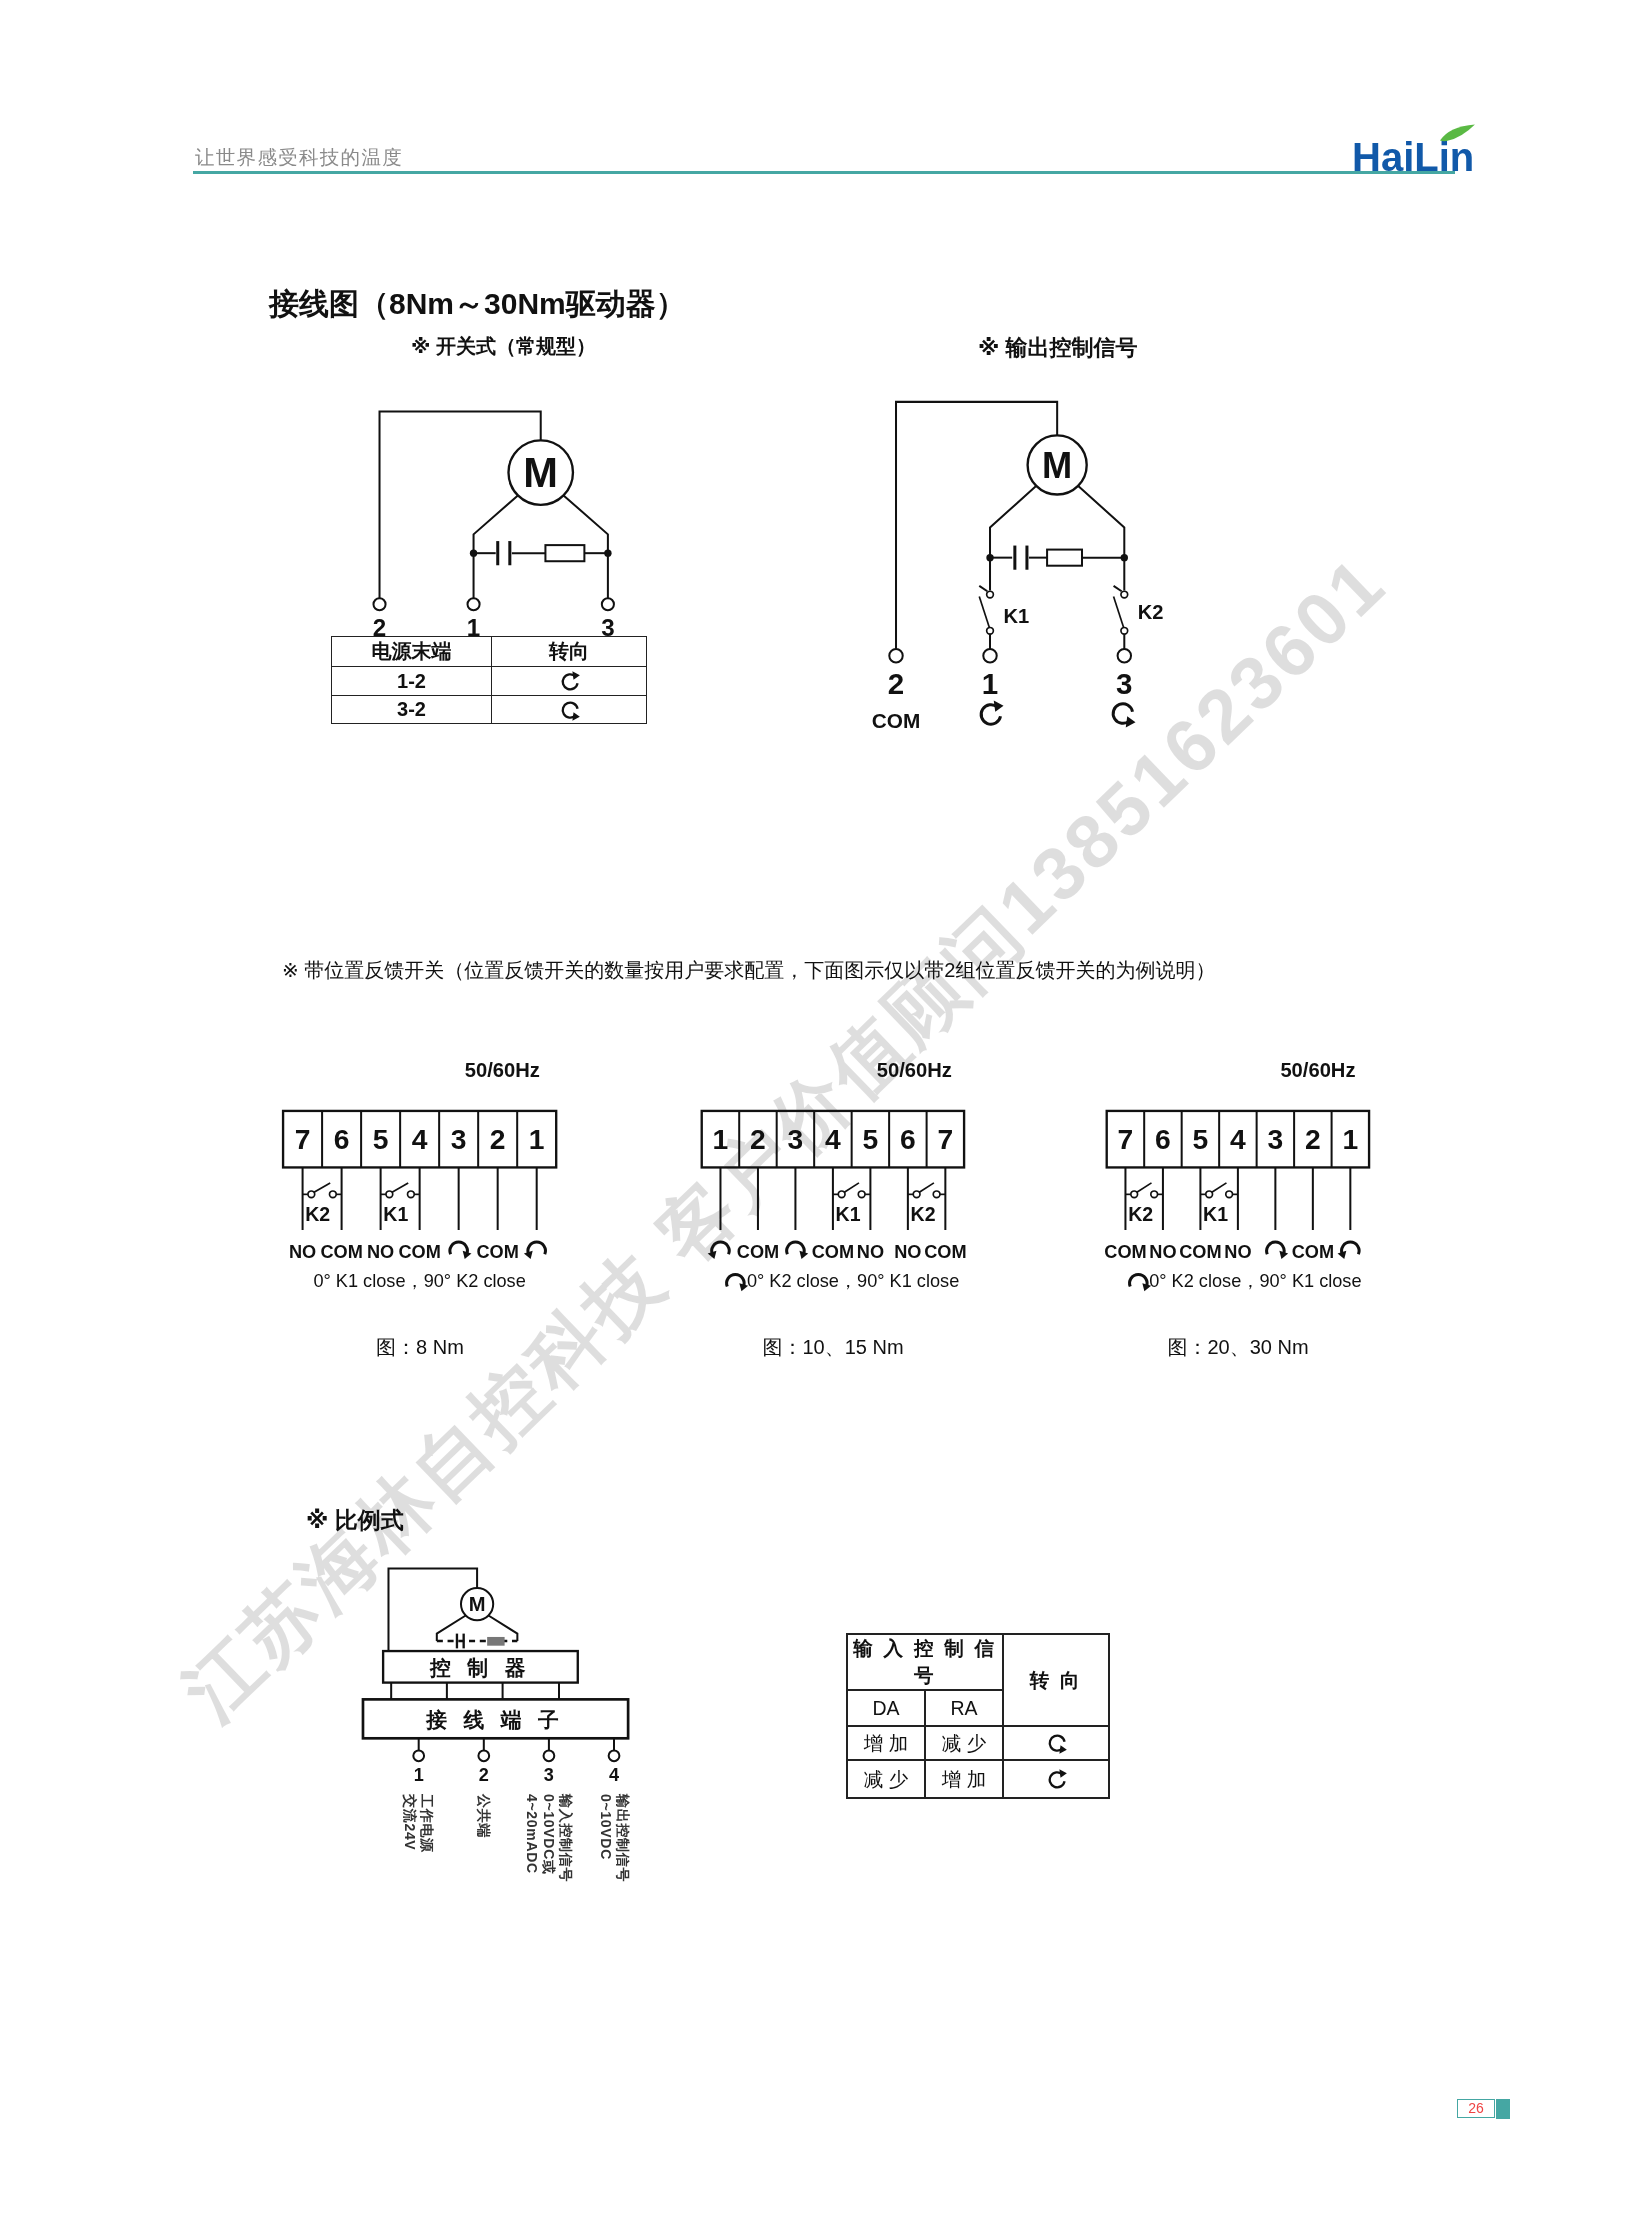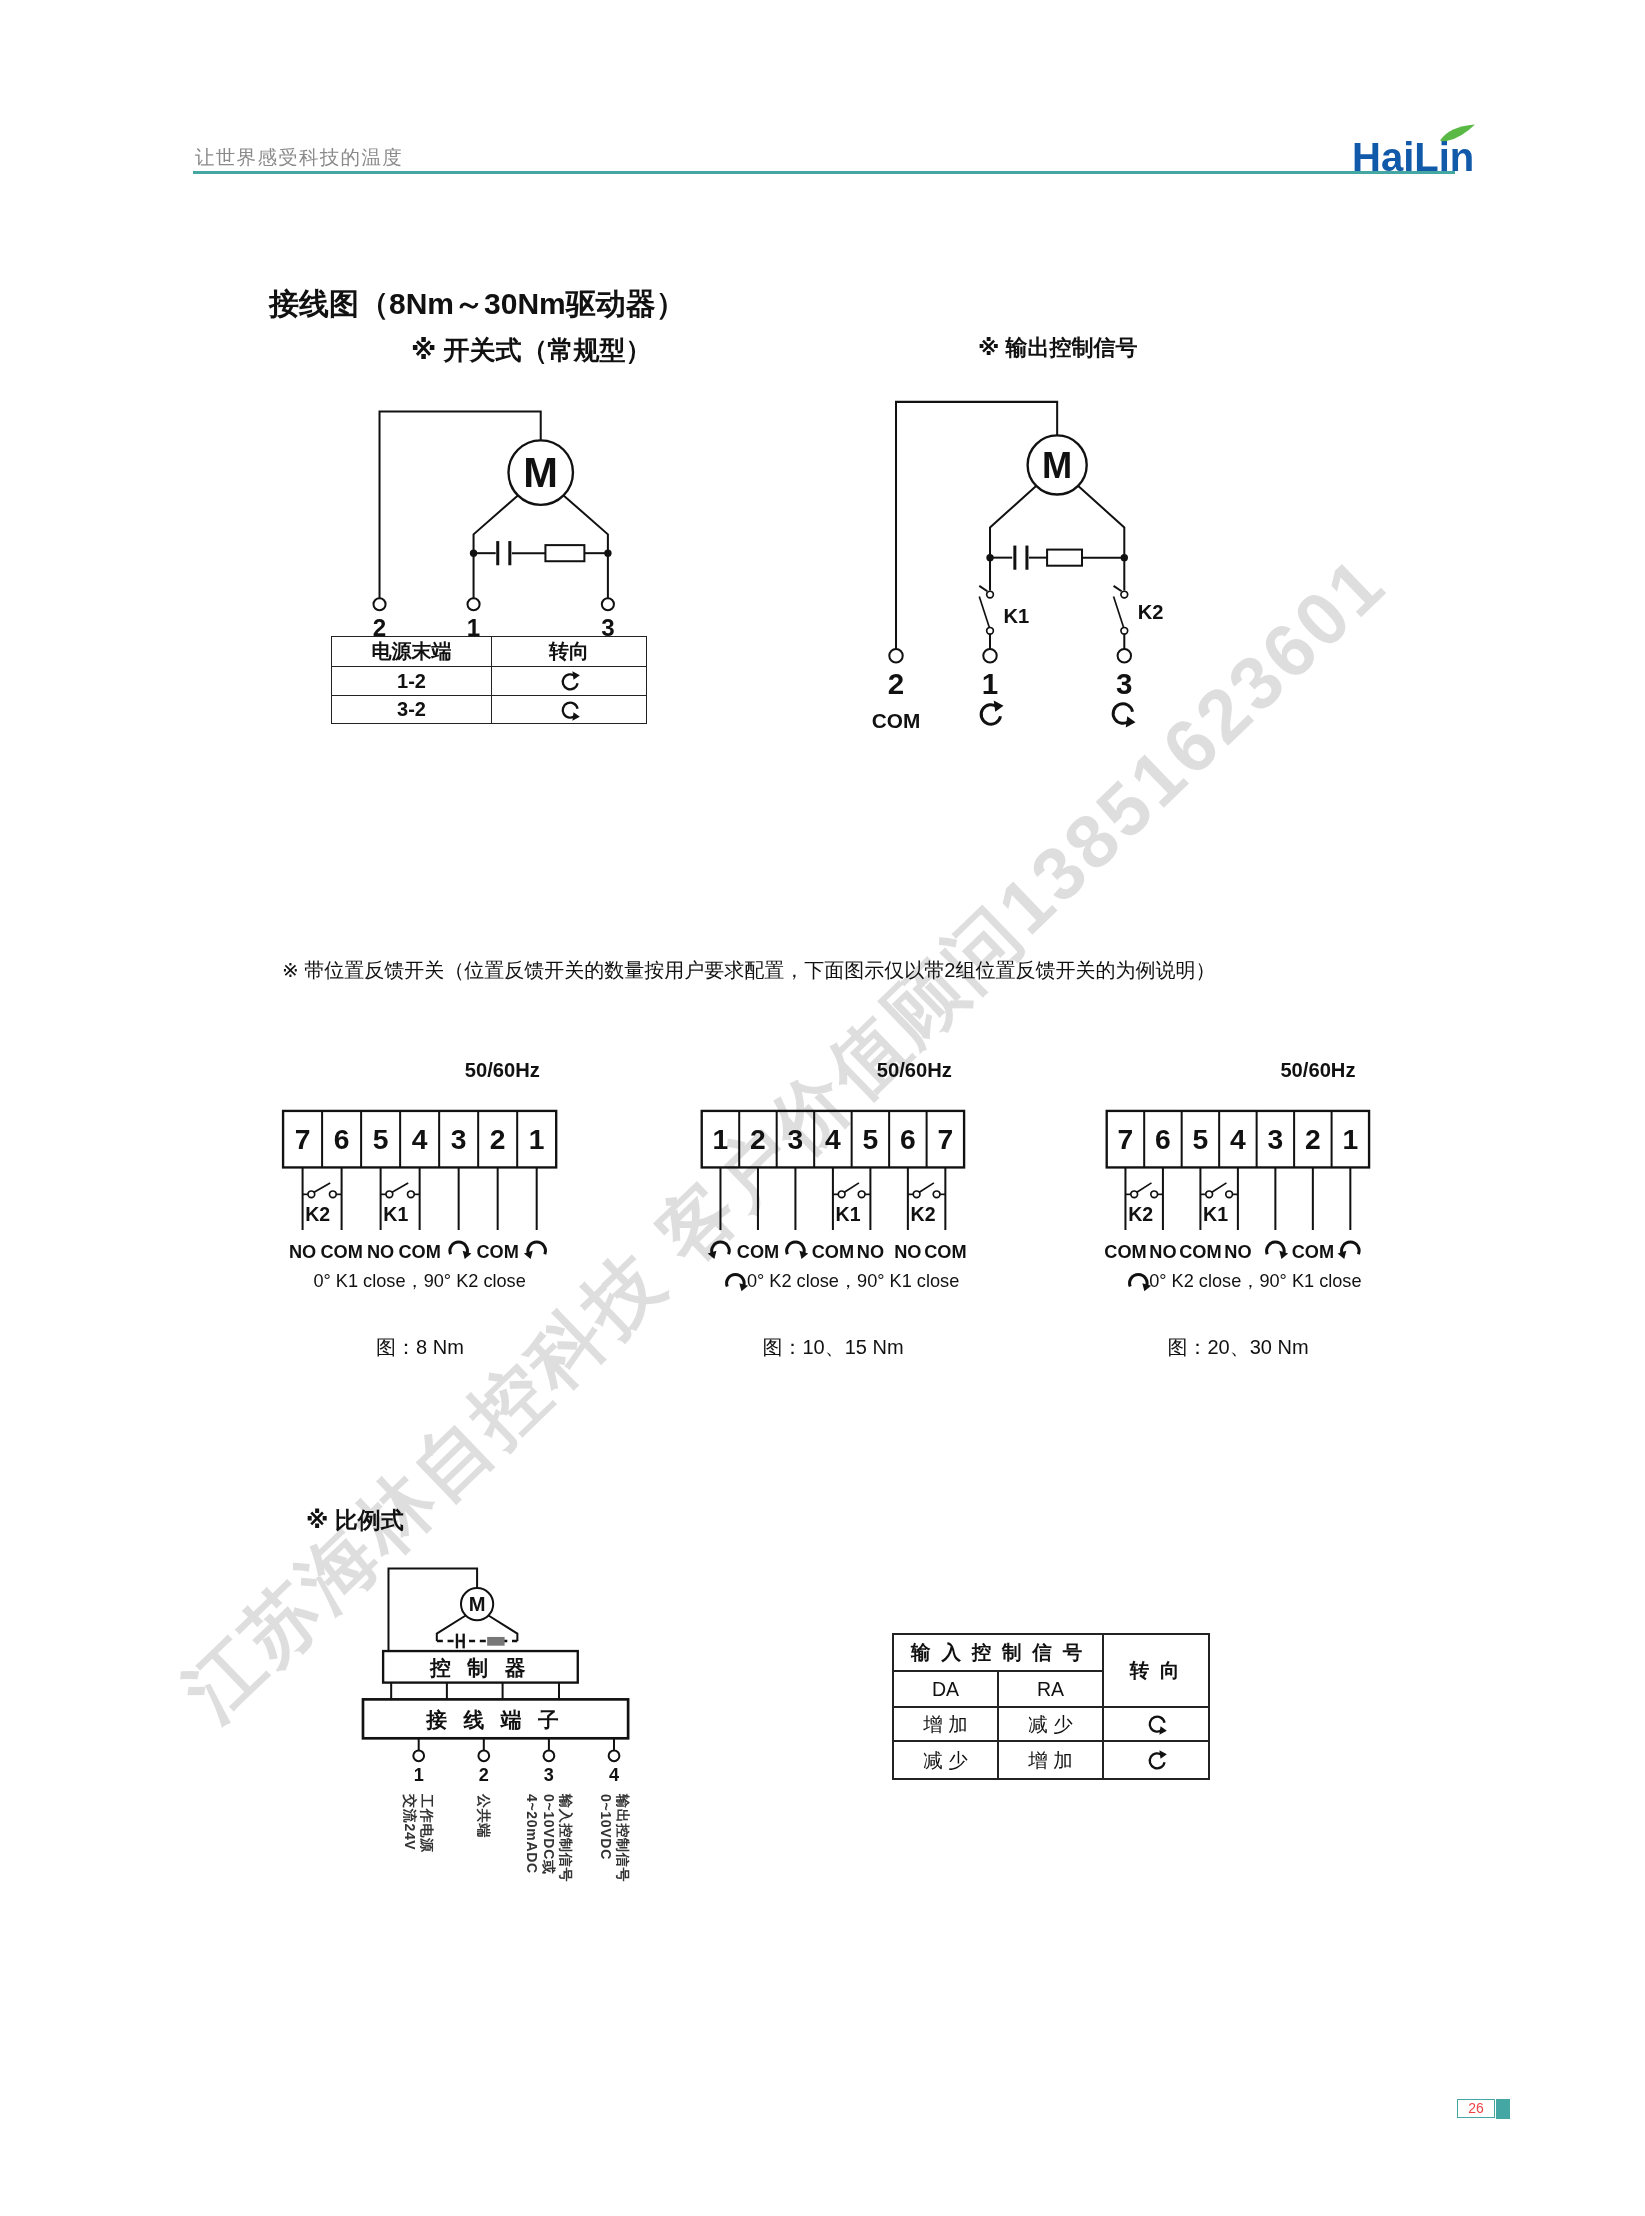--- a/index.html
+++ b/index.html
@@ -32,21 +32,21 @@
   }
   .content{position:absolute;inset:0;z-index:1;}
   
   .tagline{position:absolute;left:195px;top:144px;font-size:19.5px;color:#8a8a8a;letter-spacing:1.3px;}
   .header-rule{position:absolute;left:193px;top:171px;width:1262px;height:2.7px;background:var(--accent);}
   .logo{position:absolute;left:1352px;top:133px;height:48px;}
   .logo-text{font-size:40px;font-weight:800;color:var(--logo-blue);line-height:48px;letter-spacing:0px;}
   .logo-leaf{position:absolute;right:-2.7px;top:-9.4px;width:39px;height:17.5px;transform:rotate(-6deg);}
   
   .page-title{position:absolute;left:269px;top:284px;font-size:30px;font-weight:bold;}
-  .h-switch{position:absolute;left:411px;top:333px;font-size:26px;font-weight:bold;}
+  .h-switch{position:absolute;left:411px;top:333px;font-size:20px;font-weight:bold;}
   .h-limit{position:absolute;left:978px;top:333px;font-size:22px;font-weight:bold;}
   .h-prop{position:absolute;left:306px;top:1505px;font-size:23px;font-weight:bold;}
   .fb-note{position:absolute;left:282px;top:957px;font-size:20px;}
   
   svg .w{fill:none;stroke:#111;stroke-width:3px;}
   svg .w35{fill:none;stroke:#111;stroke-width:3.5px;}
   svg .w45{fill:none;stroke:#111;stroke-width:4.5px;}
   svg text{fill:#111;}
   .motor-label{font-size:62px;font-weight:bold;text-anchor:middle;}
   .motor-label-sm{font-size:54px;font-weight:bold;text-anchor:middle;}
@@ -57,21 +57,21 @@
   .klabel{font-size:30px;font-weight:bold;}
   .comlabel{font-size:31px;font-weight:bold;text-anchor:middle;}
   .boxlabel{font-size:31px;font-weight:bold;text-anchor:middle;letter-spacing:8px;}
   
   table{border-collapse:collapse;position:absolute;table-layout:fixed;background:transparent;}
   .t1{left:331px;top:636px;width:316px;border-radius:14px;}
   .t1 th,.t1 td{border:1.7px solid #222;text-align:center;vertical-align:middle;font-size:20px;font-weight:bold;padding:0;}
   .t1 tr:nth-child(1) th{height:29px;}
   .t1 tr:nth-child(2) td{height:28px;}
   .t1 tr:nth-child(3) td{height:27px;}
-  .t2{left:892px;top:1633px;width:318px;}
+  .t2{left:846px;top:1633px;width:264px;}
   .t2 td{border:2px solid #222;text-align:center;vertical-align:middle;font-size:19.5px;font-weight:400;padding:0;}
   .t2 .hd{font-weight:600;letter-spacing:2.7px;}
   .ar-cell{display:inline-block;width:23px;height:23px;vertical-align:middle;}
   .arr44{position:absolute;width:30px;height:30px;}
   
   .strip{position:absolute;top:1045px;width:296px;height:259px;}
   .caption{position:absolute;top:1334px;transform:translateX(-50%);font-size:20px;white-space:nowrap;}
   
   .vlabel{
     position:absolute;

